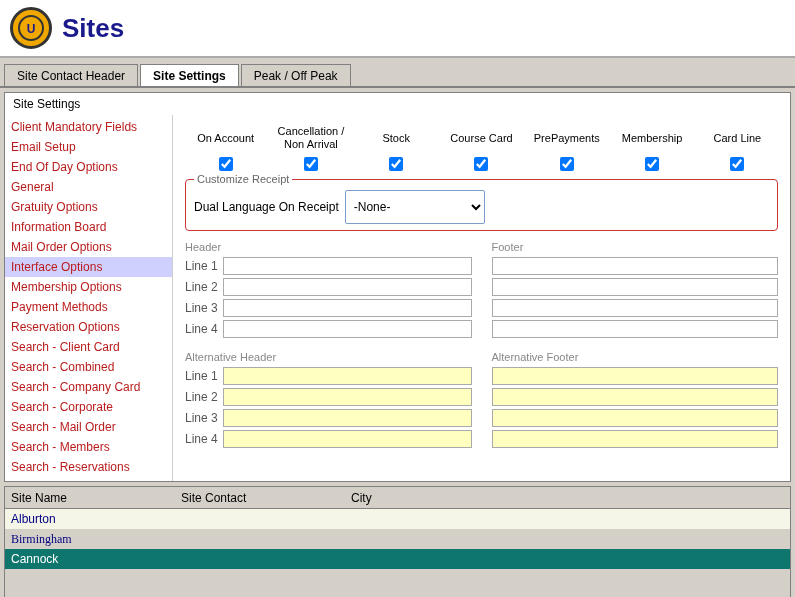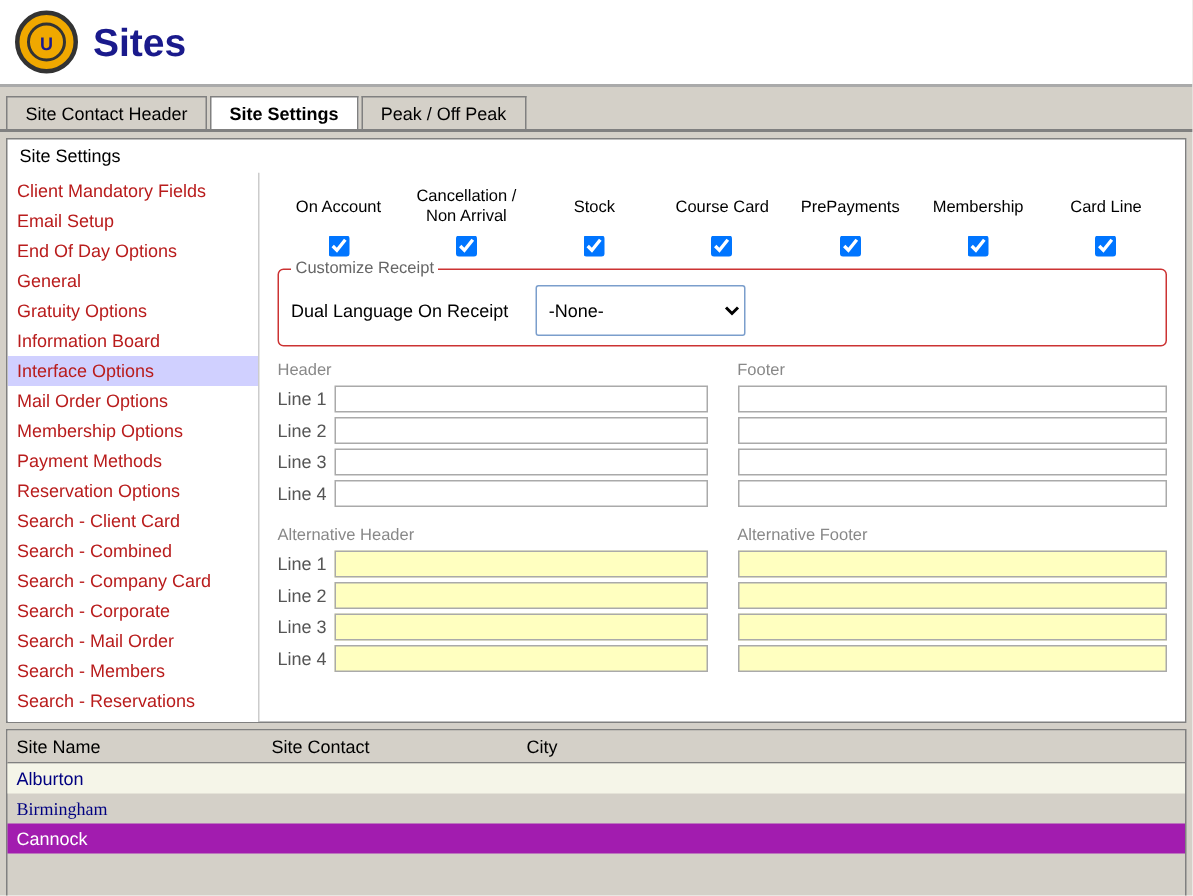--- a/index.html
+++ b/index.html
@@ -137,21 +137,21 @@
       top: -7px;
       left: 8px;
       background: white;
       padding: 0 3px;
       font-size: 11px;
       color: #666;
     }
     .dual-language-row {
       display: flex;
       align-items: center;
-      gap: 18px;
+      gap: 6px;
       margin-top: 4px;
     }
     .dual-language-label { font-size: 12px; }
     .dual-language-select {
       width: 140px;
       height: 34px;
       border: 1px solid #7b9ecc;
       border-radius: 2px;
       background: white;
       font-size: 12px;
@@ -211,21 +211,21 @@
       font-size: 12px;
       font-weight: normal;
     }
     .table-data-row {
       display: grid;
       grid-template-columns: 170px 170px 160px;
       height: 20px;
       align-items: center;
     }
     .table-data-row.alt { background: #f5f5e8; }
-    .table-data-row.selected { background: #a21caf; color: white; }
+    .table-data-row.selected { background: #0f766e; color: white; }
     .table-data-cell {
       padding: 2px 6px;
       font-size: 12px;
     }
     .table-data-row.alt .table-data-cell { color: #000080; }
     .table-data-row.selected .table-data-cell { color: white; }
     .table-data-row:not(.alt):not(.selected) .table-data-cell { color: #000080; font-family: Liberation Serif, serif; }
   </style>
 </head>
 <body>
@@ -256,22 +256,22 @@
   <div class="section-label">Site Settings</div>
   <div class="content-area">
 
     <div class="sidebar">
       <div class="sidebar-item">Client Mandatory Fields</div>
       <div class="sidebar-item">Email Setup</div>
       <div class="sidebar-item">End Of Day Options</div>
       <div class="sidebar-item">General</div>
       <div class="sidebar-item">Gratuity Options</div>
       <div class="sidebar-item">Information Board</div>
+      <div class="sidebar-item">Mail Order Options</div>
       <div class="sidebar-item active">Interface Options</div>
-      <div class="sidebar-item">Mail Order Options</div>
       <div class="sidebar-item">Membership Options</div>
       <div class="sidebar-item">Payment Methods</div>
       <div class="sidebar-item">Reservation Options</div>
       <div class="sidebar-item">Search - Client Card</div>
       <div class="sidebar-item">Search - Combined</div>
       <div class="sidebar-item">Search - Company Card</div>
       <div class="sidebar-item">Search - Corporate</div>
       <div class="sidebar-item">Search - Mail Order</div>
       <div class="sidebar-item">Search - Members</div>
       <div class="sidebar-item">Search - Reservations</div>

